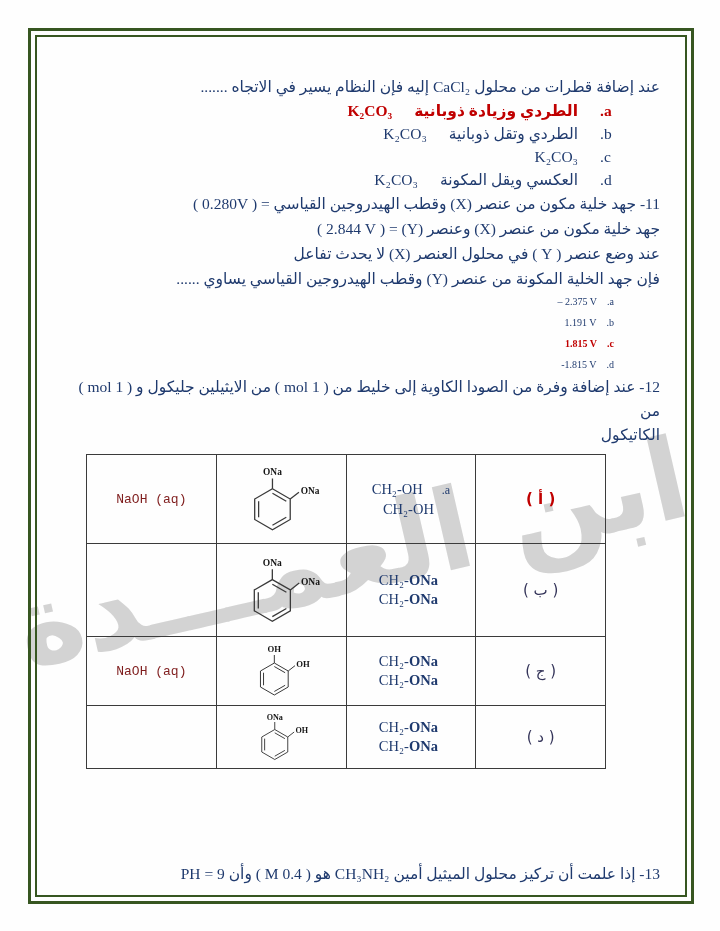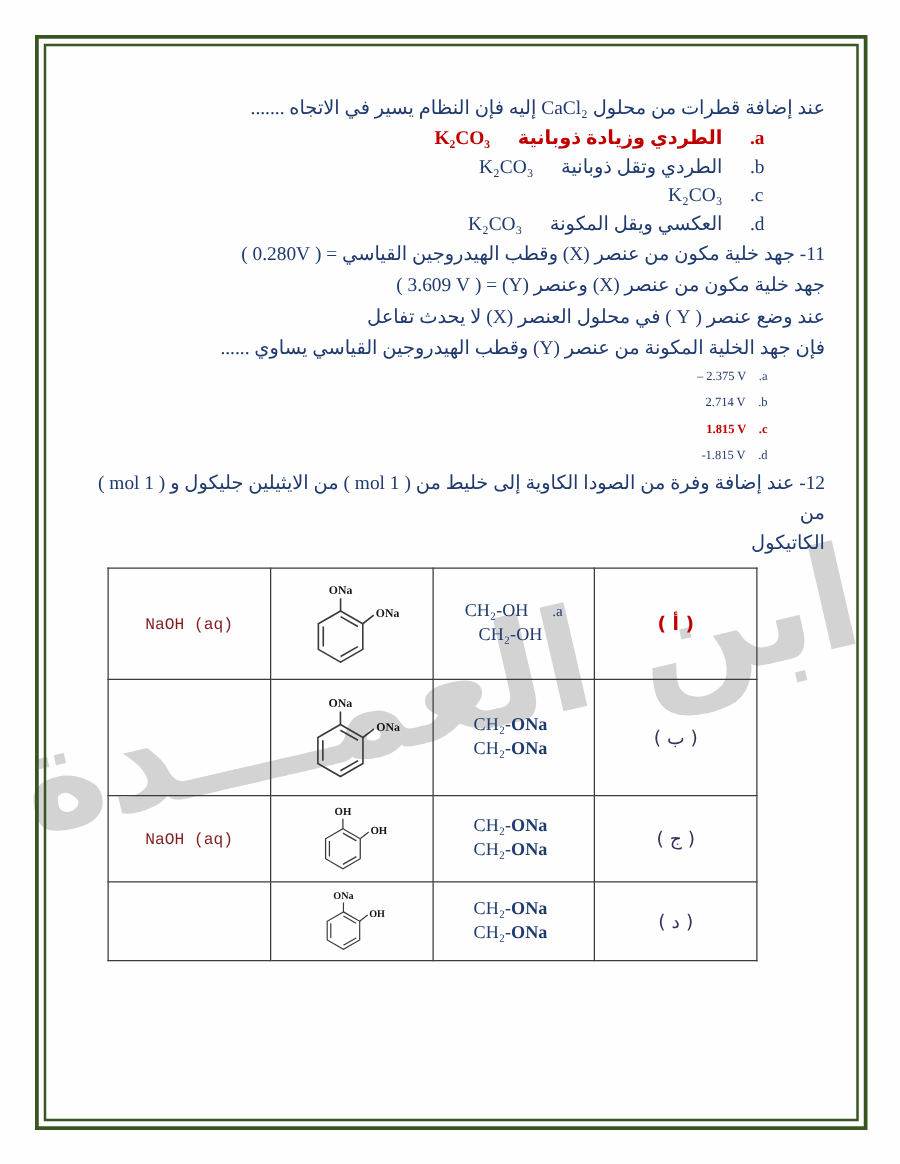--- a/index.html
+++ b/index.html
@@ -72,30 +72,30 @@
       <span>K₂CO₃</span>
       <span class="mk">.c</span>
     </div>
     <div class="optrow navy">
       <span>K₂CO₃</span>
       <span class="rtl">العكسي ويقل المكونة</span>
       <span class="mk">.d</span>
     </div>
 
     <div class="rtl q11-line">11- جهد خلية مكون من عنصر (X)  وقطب الهيدروجين القياسي = ( 0.280V )</div>
-    <div class="rtl q11-line">جهد خلية مكون من عنصر (X)  وعنصر (Y) = ( 3.609 V )</div>
+    <div class="rtl q11-line">جهد خلية مكون من عنصر (X)  وعنصر (Y) = ( 2.844 V )</div>
     <div class="rtl q11-line">عند وضع عنصر ( Y )  في محلول العنصر (X)  لا يحدث تفاعل</div>
     <div class="rtl q11-line">فإن جهد الخلية المكونة من عنصر (Y)  وقطب الهيدروجين القياسي يساوي ......</div>
 
     <div class="optrow11 navy">
       <span>– 2.375 V</span>
       <span class="mk">.a</span>
     </div>
     <div class="optrow11 navy">
-      <span>2.714 V</span>
+      <span>1.191 V</span>
       <span class="mk">.b</span>
     </div>
     <div class="optrow11 correct">
       <span>1.815 V</span>
       <span class="mk">.c</span>
     </div>
     <div class="optrow11 navy">
       <span>-1.815 V</span>
       <span class="mk">.d</span>
     </div>
@@ -200,15 +200,16 @@
           </div>
           <div>
             <span>CH₂-</span><span class="f-suf">ONa</span>
           </div>
         </td>
         <td class="letter">( د )</td>
       </tr>
     </tbody>
       </table>
 
+    <div class="rtl q13">13- إذا علمت أن تركيز محلول الميثيل أمين CH₃NH₂  هو ( 0.4 M )  وأن   PH = 9</div>
 
   </div>
 </div>
 
 </body></html>

